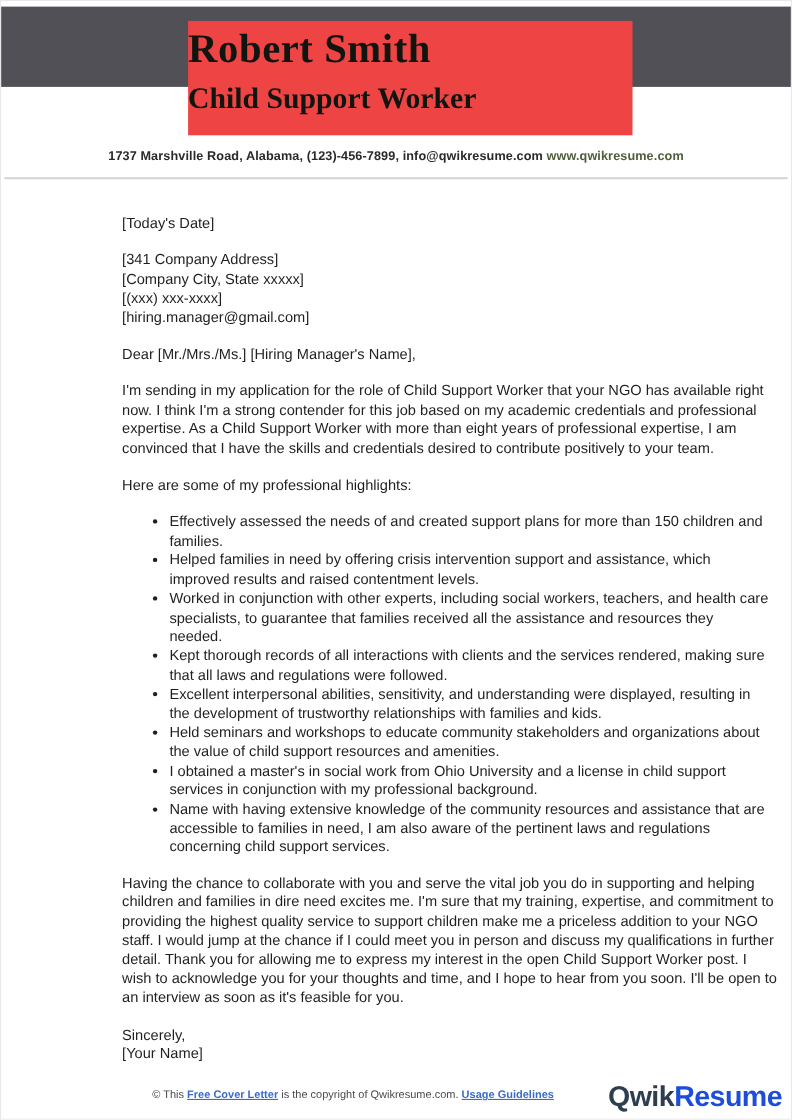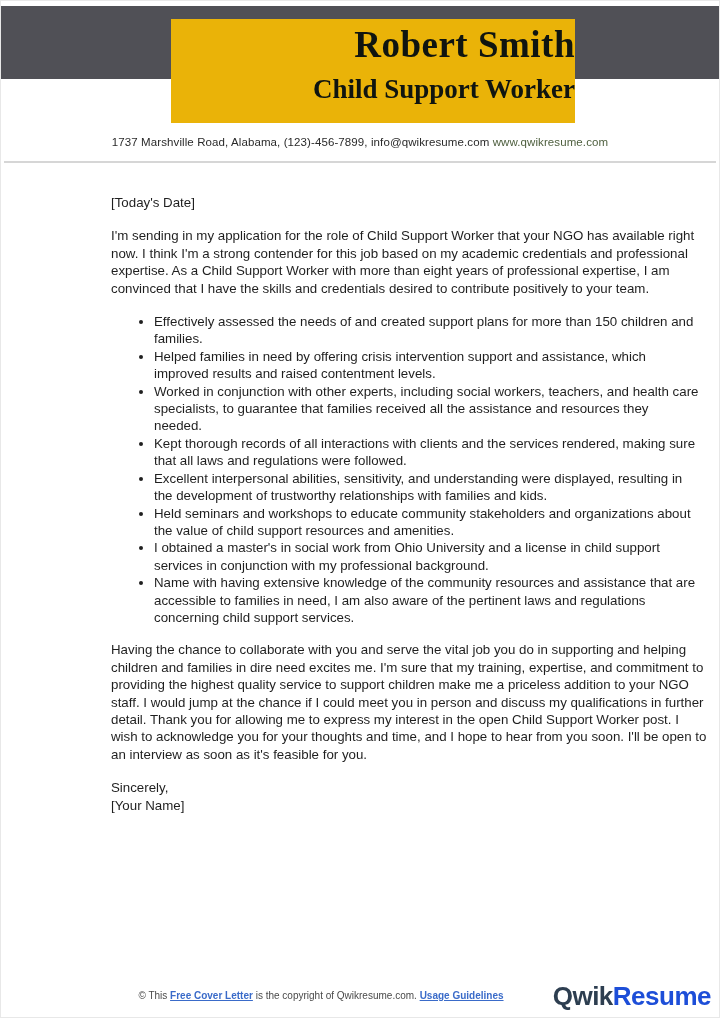--- a/index.html
+++ b/index.html
@@ -18,22 +18,22 @@
   .top-band {
     position: absolute;
     left: 0; right: 0; top: 5px;
     height: 73px;
     background: #505056;
   }
   .name-box {
     position: absolute;
     left: 170px; top: 18px;
     width: 404px; height: 104px;
-    background: #eab308;
-    text-align: right;
+    background: #ef4444;
+    text-align: left;
     font-family: "Liberation Serif", serif;
     padding-top: 2px;
   }
   .name {
     margin: 0;
     font-size: 37px;
     line-height: 48px;
     font-weight: bold;
     color: #101510;
     letter-spacing: 0.5px;
@@ -43,21 +43,21 @@
     font-size: 27px;
     line-height: 40px;
     font-weight: bold;
     color: #101510;
   }
   .contact {
     position: absolute;
     top: 135px; left: 0; right: 0;
     text-align: center;
     font-size: 11.5px;
-    font-weight: normal;
+    font-weight: bold;
     color: #2a2a2a;
     letter-spacing: 0.1px;
   }
   .contact .site {
     color: #4e5f3e;
     text-decoration: none;
   }
   .divider {
     position: absolute;
     top: 160px; left: 3px; right: 3px;
@@ -126,24 +126,32 @@
   <div class="contact">
     <span>1737 Marshville Road, Alabama, (123)-456-7899, info@qwikresume.com</span>
     <span> </span>
     <a class="site">www.qwikresume.com</a>
   </div>
   <div class="divider"></div>
 
   <div class="letter">
     <p class="date">[Today's Date]</p>
 
+    <div class="recipient-block">
+        <div>[341 Company Address]</div>
+        <div>[Company City, State xxxxx]</div>
+        <div>[(xxx) xxx-xxxx]</div>
+        <div>[hiring.manager@gmail.com]</div>
+      </div>
 
+    <p class="greeting">Dear [Mr./Mrs./Ms.] [Hiring Manager's Name],</p>
 
     <p>I'm sending in my application for the role of Child Support Worker that your NGO has available right now. I think I'm a strong contender for this job based on my academic credentials and professional expertise. As a Child Support Worker with more than eight years of professional expertise, I am convinced that I have the skills and credentials desired to contribute positively to your team.</p>
 
+    <p>Here are some of my professional highlights:</p>
 
     <ul class="highlights">
         <li>Effectively assessed the needs of and created support plans for more than 150 children and families.</li>
         <li>Helped families in need by offering crisis intervention support and assistance, which improved results and raised contentment levels.</li>
         <li>Worked in conjunction with other experts, including social workers, teachers, and health care specialists, to guarantee that families received all the assistance and resources they needed.</li>
         <li>Kept thorough records of all interactions with clients and the services rendered, making sure that all laws and regulations were followed.</li>
         <li>Excellent interpersonal abilities, sensitivity, and understanding were displayed, resulting in the development of trustworthy relationships with families and kids.</li>
         <li>Held seminars and workshops to educate community stakeholders and organizations about the value of child support resources and amenities.</li>
         <li>I obtained a master's in social work from Ohio University and a license in child support services in conjunction with my professional background.</li>
         <li>Name with having extensive knowledge of the community resources and assistance that are accessible to families in need, I am also aware of the pertinent laws and regulations concerning child support services.</li>

